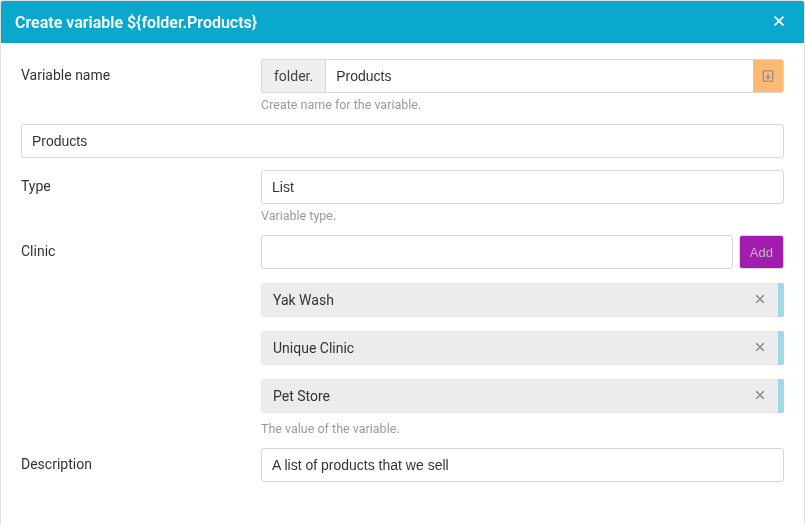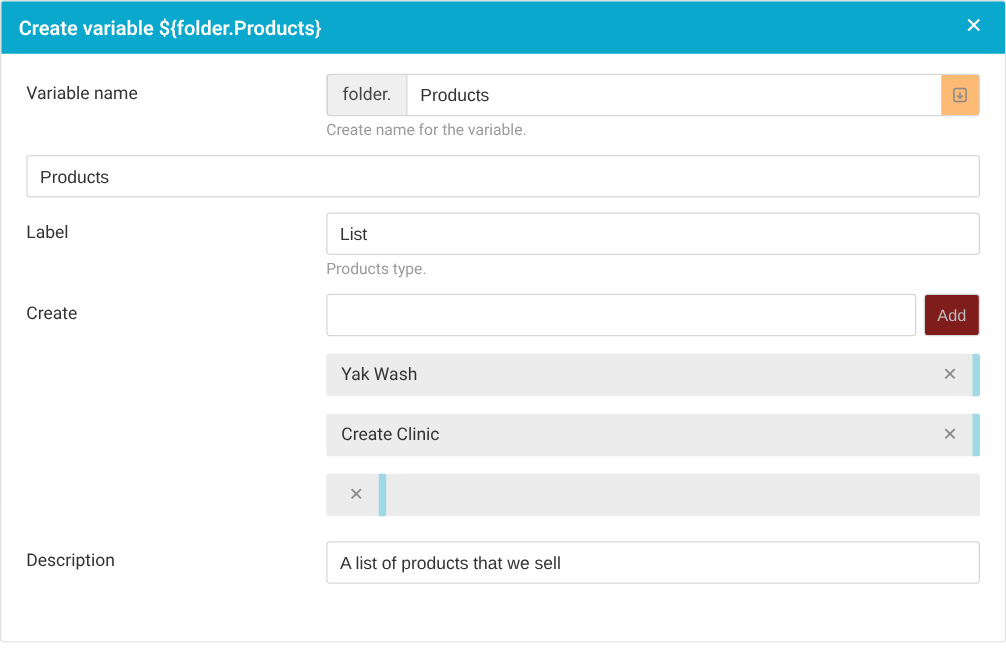--- a/index.html
+++ b/index.html
@@ -99,21 +99,21 @@
     color: #333;
     outline: none;
   }
   .value-add-row {
     display: flex;
     gap: 6px;
     align-items: stretch;
   }
   .value-add-row .single-input { flex: 1; }
   .add-btn {
-    background: #7f1d1d;
+    background: #a21caf;
     border: 1px solid #d7d7d7;
     border-radius: 3px;
     color: #bdbdbd;
     padding: 0 10px;
     font-size: 13px;
     cursor: pointer;
   }
   .chips {
     margin-top: 10px;
   }
@@ -192,69 +192,71 @@
       </div>
     </div>
 
     <div class="row">
       <div class="row-field">
         <input class="single-input" type="text" value="Products" style="">
       </div>
     </div>
 
     <div class="row">
-      <div class="row-label">Label</div>
+      <div class="row-label">Type</div>
       <div class="row-field">
         <input class="single-input" type="text" value="List" style="">
-        <div class="hint">Products type.</div>
-      </div>
-    </div>
-
-    <div class="row">
-      <div class="row-label">Create</div>
+        <div class="hint">Variable type.</div>
+      </div>
+    </div>
+
+    <div class="row">
+      <div class="row-label">Clinic</div>
       <div class="row-field">
         <div class="value-add-row">
           <input class="single-input" type="text" value="" style="">
           <button class="add-btn">Add</button>
         </div>
         <div class="chips">
 
           <div class="chip">
             <span class="chip-label">Yak Wash</span>
             <span class="remove">
               <svg viewBox="0 0 16 16" width="12" height="12" fill="none" stroke="#8a8a8a" stroke-width="2">
                   <line x1="3" y1="3" x2="13" y2="13"></line>
                   <line x1="13" y1="3" x2="3" y2="13"></line>
                 </svg>
             </span>
             <span class="handle"></span>
           </div>
 
           <div class="chip">
-            <span class="chip-label">Create Clinic</span>
+            <span class="chip-label">Unique Clinic</span>
             <span class="remove">
               <svg viewBox="0 0 16 16" width="12" height="12" fill="none" stroke="#8a8a8a" stroke-width="2">
                   <line x1="3" y1="3" x2="13" y2="13"></line>
                   <line x1="13" y1="3" x2="3" y2="13"></line>
                 </svg>
             </span>
             <span class="handle"></span>
           </div>
 
           <div class="chip">
+            <span class="chip-label">Pet Store</span>
             <span class="remove">
               <svg viewBox="0 0 16 16" width="12" height="12" fill="none" stroke="#8a8a8a" stroke-width="2">
                   <line x1="3" y1="3" x2="13" y2="13"></line>
                   <line x1="13" y1="3" x2="3" y2="13"></line>
                 </svg>
             </span>
             <span class="handle"></span>
           </div>
 
         </div>
+        <div class="hint">The value of the variable.</div>
       </div>
     </div>
 
     <div class="row">
       <div class="row-label">Description</div>
       <div class="row-field">
         <input class="single-input" type="text" value="A list of products that we sell" style="">
       </div>
     </div>
 

